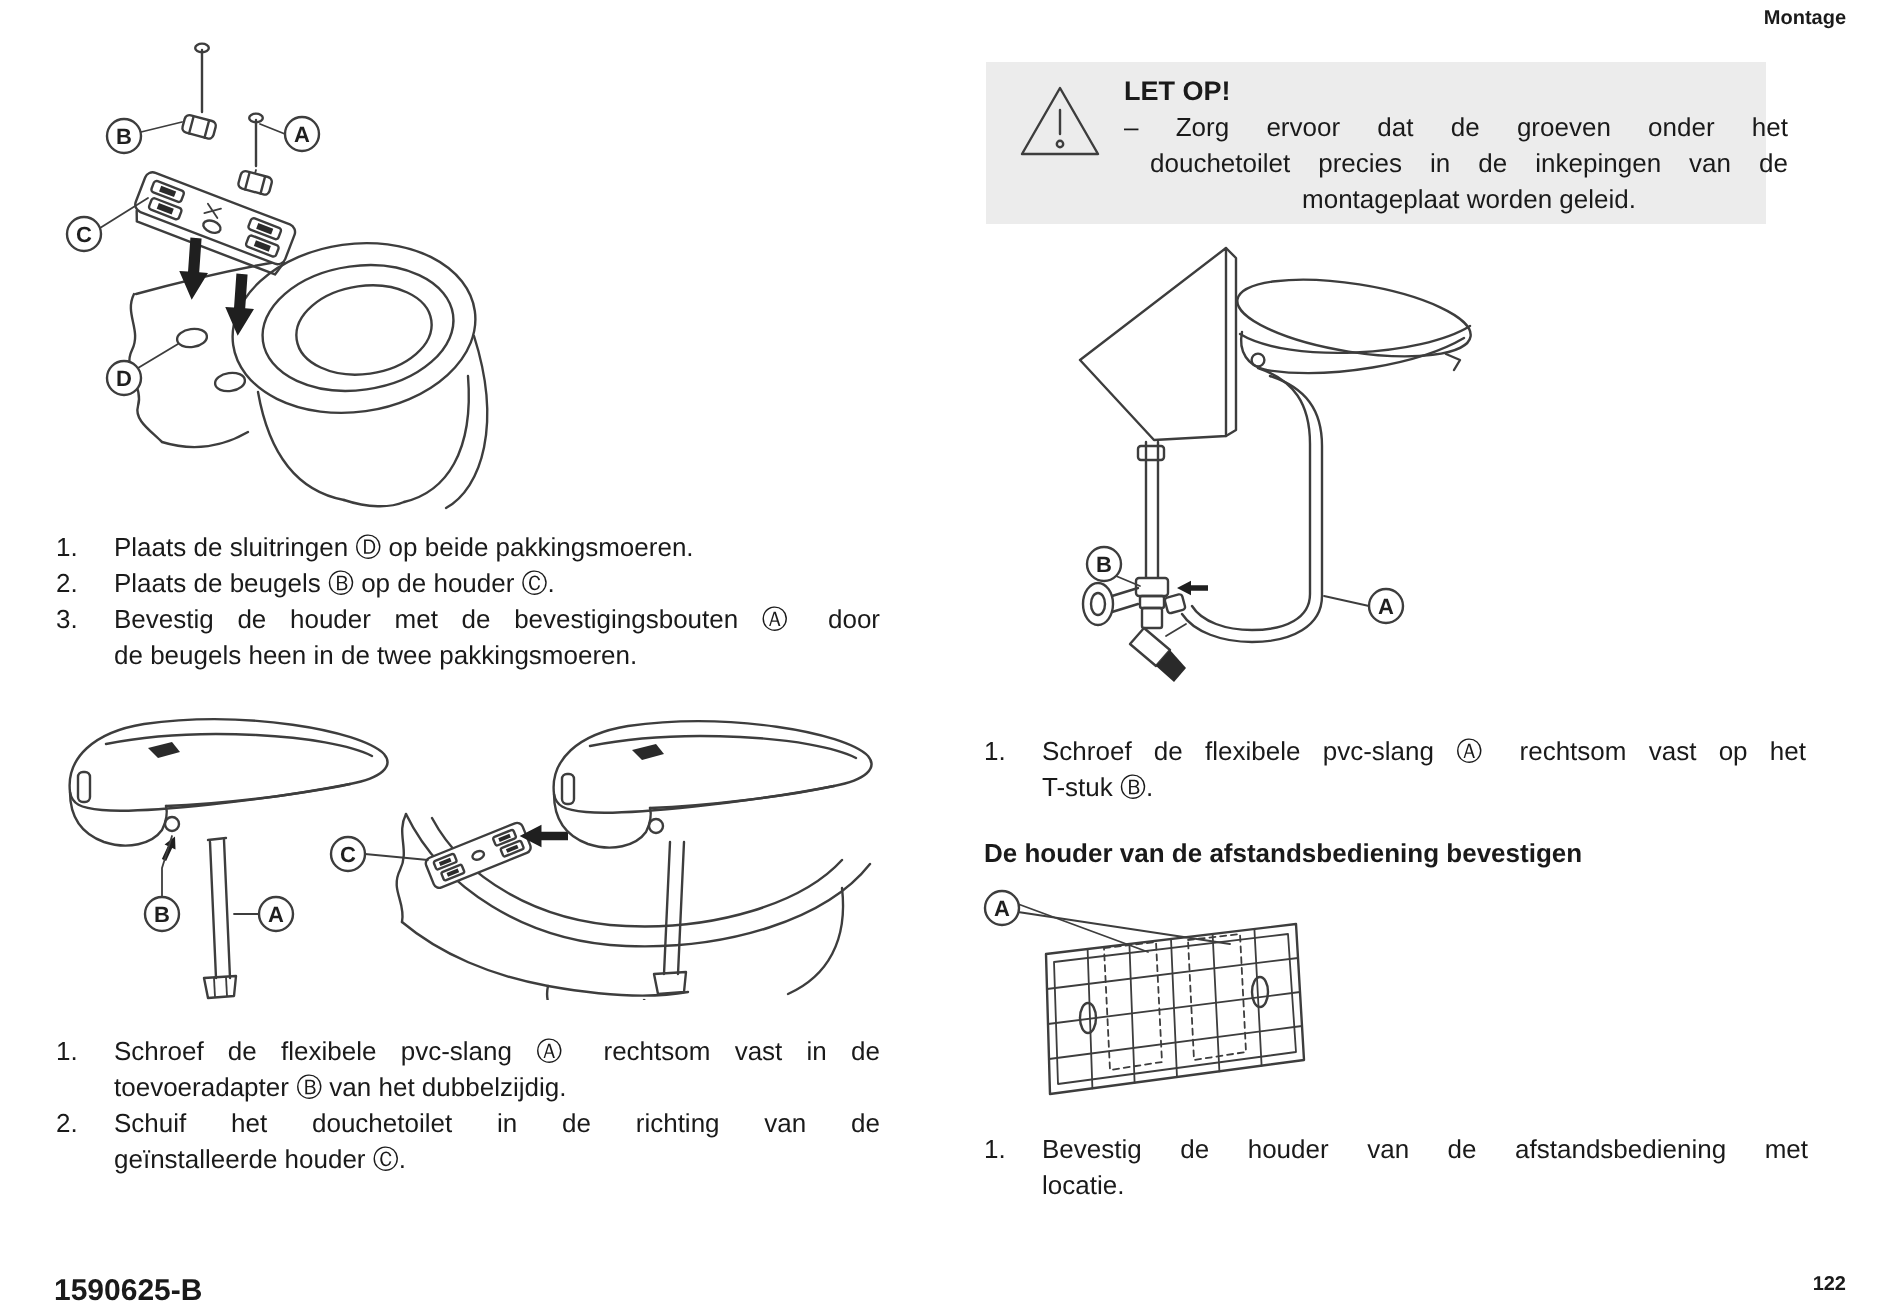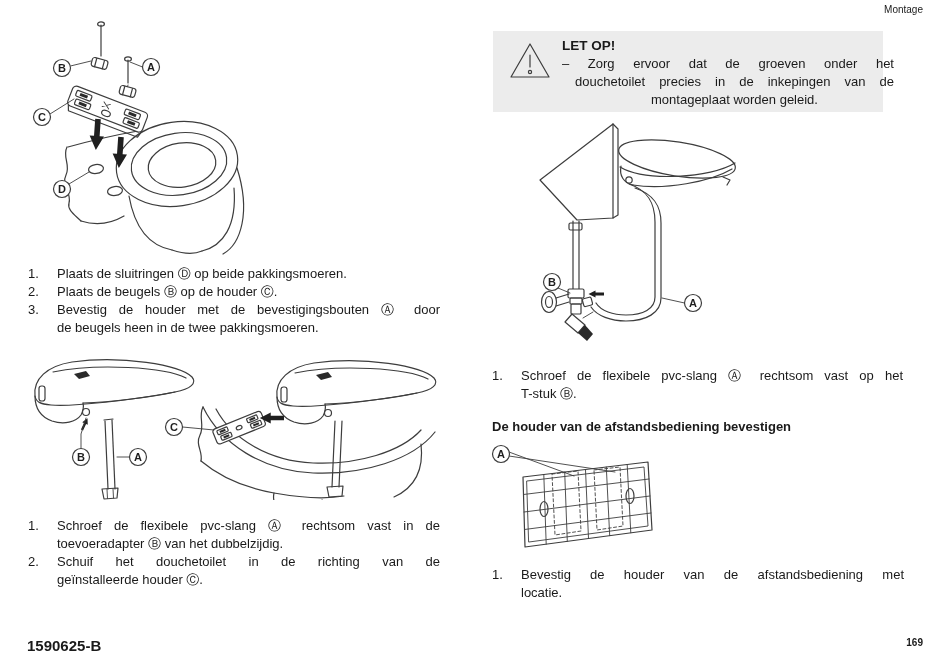--- a/index.html
+++ b/index.html
@@ -3,21 +3,21 @@
 <meta charset="utf-8">
 <style>
   html,body{margin:0;padding:0;}
   body{
     width:950px;height:657px;position:relative;background:#ffffff;
     font-family:"Liberation Sans","DejaVu Sans",sans-serif;color:#1a1a1a;
     overflow:hidden;
   }
   .abs{position:absolute;}
   
-  .page-header{top:4px;right:27px;font-size:10px;font-weight:normal;}
+  .page-header{top:4px;right:27px;font-size:10px;font-weight:bold;}
   .footer-left{left:27px;top:637px;font-size:15px;font-weight:bold;}
   .footer-right{right:27px;top:637px;font-size:10px;font-weight:bold;}
   
   .warning{left:493px;top:31px;width:390px;height:81px;background:#ececec;}
   .warn-icon{position:absolute;left:15px;top:10px;}
   .warn-text{position:absolute;left:69px;top:6px;width:332px;}
   .warn-title{font-size:13.5px;font-weight:bold;line-height:18px;}
   .warn-line{font-size:13px;line-height:18px;}
   .warn-line + .warn-line{margin-left:13px;text-align:center;}
   .warn-lines .warn-line:not(:last-child){text-align:justify;text-align-last:justify;}
@@ -327,13 +327,13 @@
   <div class="step">
     <span class="num">1.</span>
     <span class="lines">
       <div class="line">Bevestig de houder van de afstandsbediening met</div>
       <div class="line">locatie.</div>
     </span>
   </div>
 </div>
 
 <div class="abs footer-left">1590625-B</div>
-<div class="abs footer-right">169</div>
+<div class="abs footer-right">122</div>
 
 </body></html>

